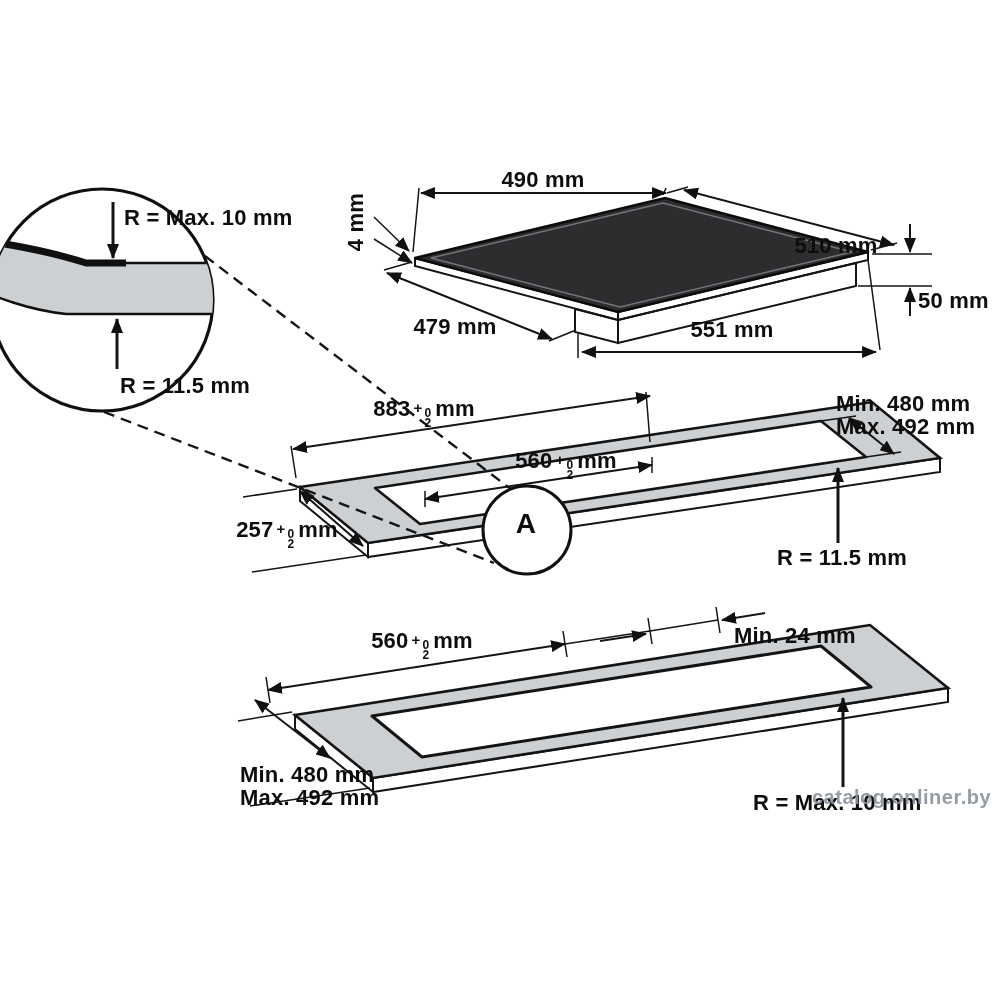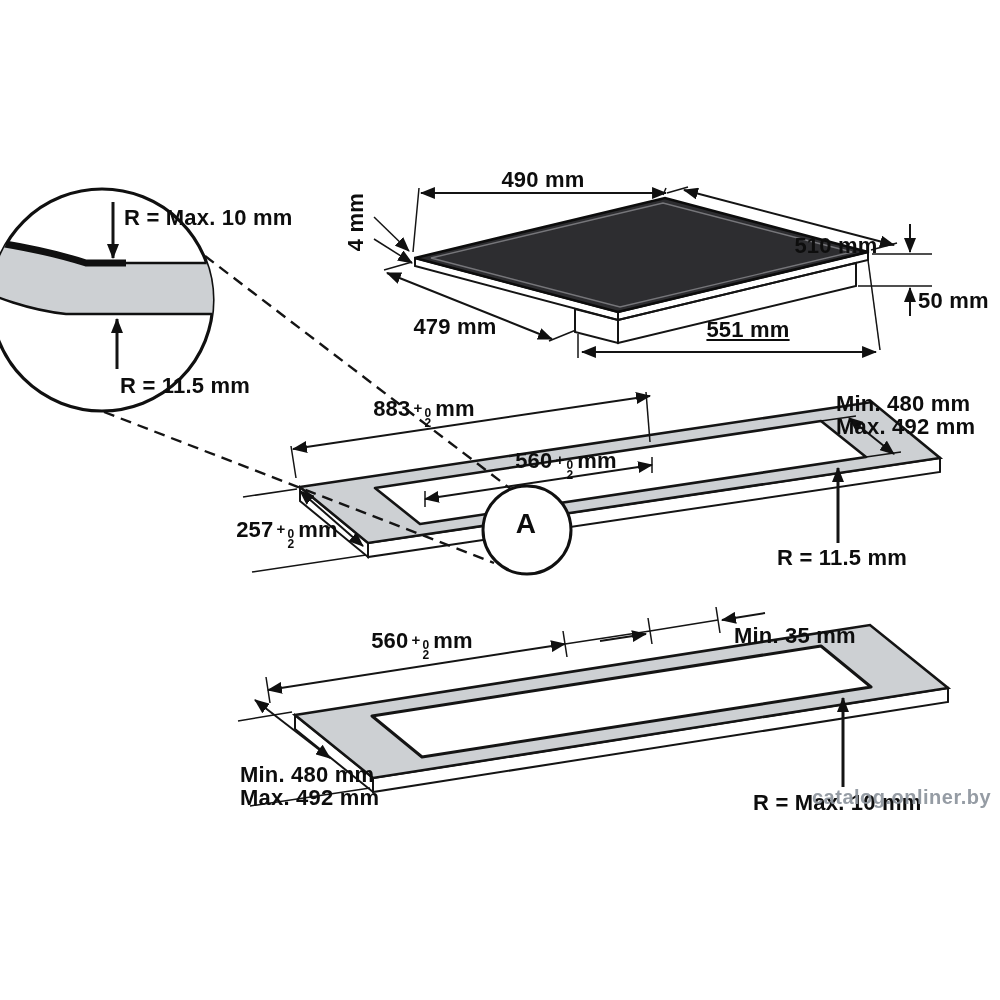--- a/index.html
+++ b/index.html
@@ -147,21 +147,21 @@
   <span>R</span>&nbsp;<span>= Max. 10 mm</span>
 </div>
 <div class="lbll" style="left:120px;top:373px;">
   <span>R</span>&nbsp;<span>= 11.5 mm</span>
 </div>
 
 <div class="lblc" style="left:543px;top:180px;">490 mm</div>
 <div class="lblc" style="left:836px;top:205px;margin-top:41px;">510 mm</div>
 <div class="lblc rot" style="left:356px;top:222px;">4 mm</div>
 <div class="lblc" style="left:455px;top:286px;margin-top:41px;">479 mm</div>
-<div class="lblc" style="left:748px;top:330px;text-decoration:underline;">551 mm</div>
+<div class="lblc" style="left:732px;top:330px;">551 mm</div>
 <div class="lbll" style="left:918px;top:288px;">50 mm</div>
 
 <div class="lblc" style="left:424px;top:412px;">
   <span>883</span><span class="sign">+</span><span class="stack">
         <span>0</span>
         <span>2</span>
       </span><span class="unit">mm</span>
 </div>
 <div class="lbll two-line" style="left:836px;top:392px;">
   <div>Min. 480 mm</div>
@@ -183,21 +183,21 @@
 <div class="lbll" style="left:777px;top:545px;">
   <span>R</span>&nbsp;<span>= 11.5 mm</span>
 </div>
 
 <div class="lblc" style="left:422px;top:644px;">
   <span>560</span><span class="sign">+</span><span class="stack">
         <span>0</span>
         <span>2</span>
       </span><span class="unit">mm</span>
 </div>
-<div class="lbll" style="left:734px;top:623px;">Min. 35 mm</div>
+<div class="lbll" style="left:734px;top:623px;">Min. 24 mm</div>
 <div class="lbll two-line" style="left:240px;top:763px;">
   <div>Min. 480 mm</div>
   <div>Max. 492 mm</div>
 </div>
 <div class="lbll" style="left:753px;top:790px;">
   <span>R</span>&nbsp;<span>= Max. 10 mm</span>
 </div>
 
 <div class="watermark" style="left:812px;top:786px;">catalog.onliner.by</div>
 

